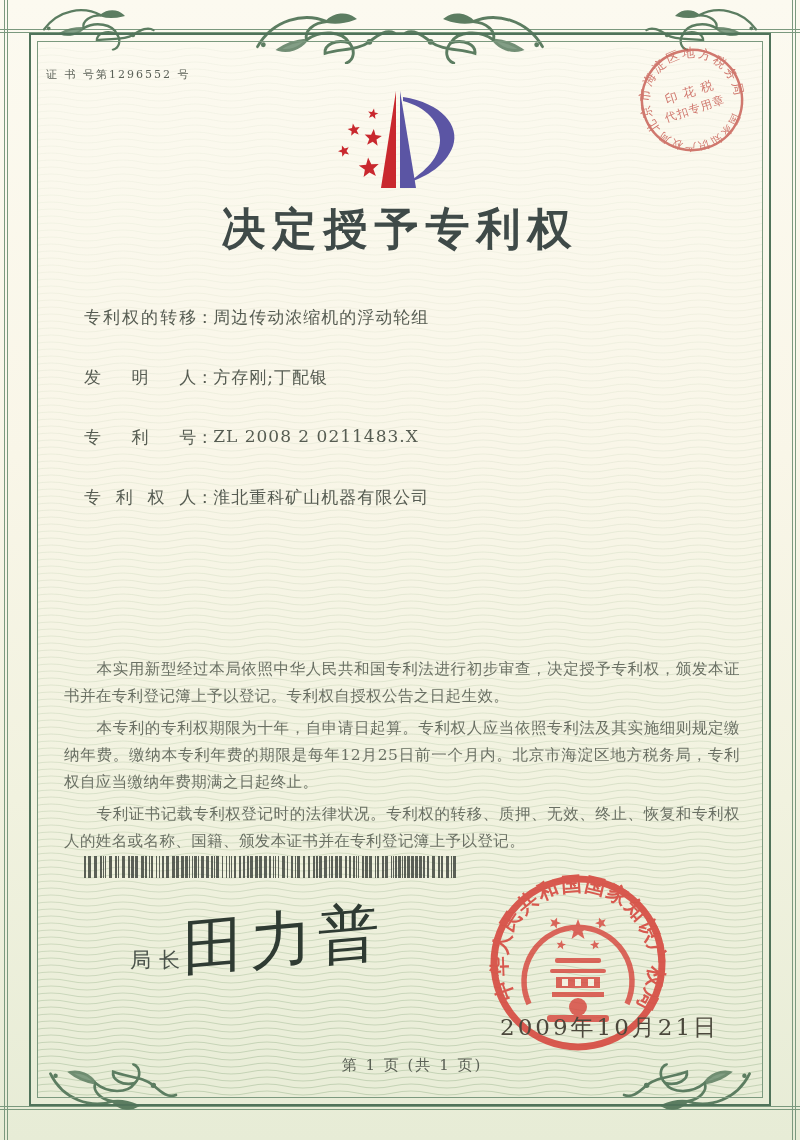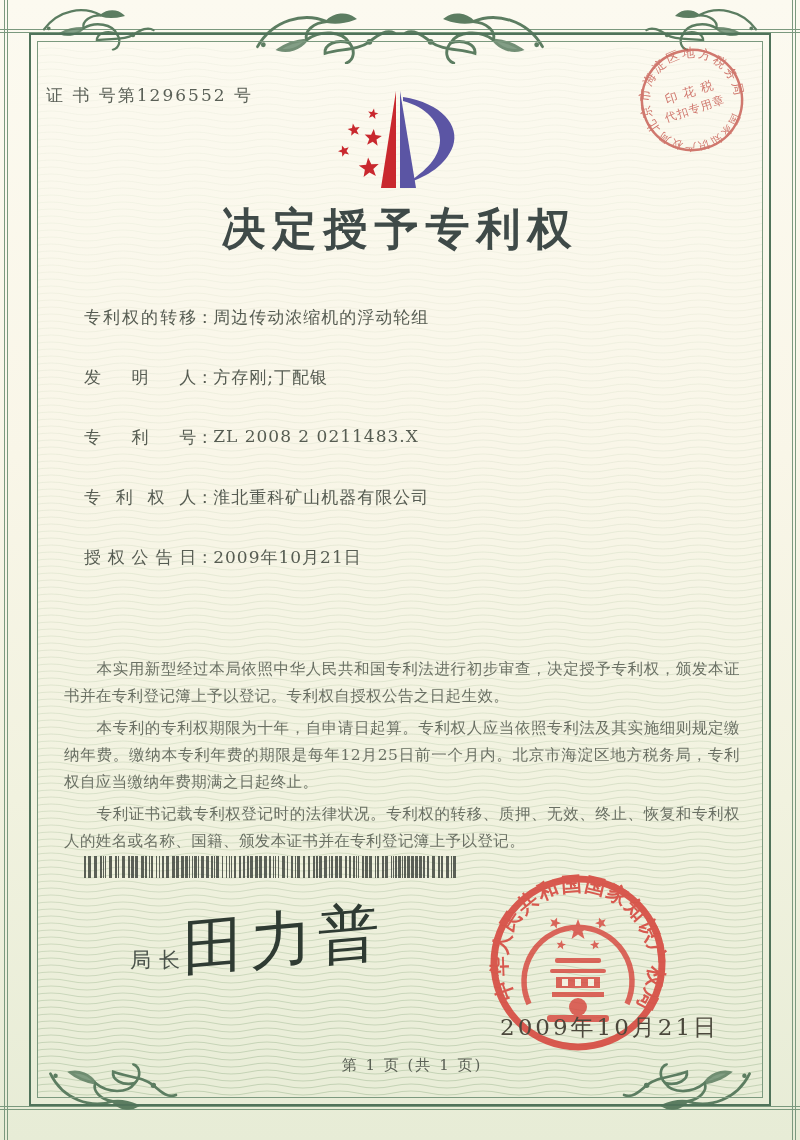--- a/index.html
+++ b/index.html
@@ -9,21 +9,21 @@
   html,body{margin:0;padding:0;background:#d8d4c4;}
   .page{position:relative;width:800px;height:1140px;overflow:hidden;margin:0 auto;
     background:linear-gradient(180deg,#fcfaf0 0%,#f9f6e8 40%,#f1f2df 70%,#e7ecd6 100%);
     font-family:"DejaVu Serif","Liberation Serif",serif;}
   .hline{position:absolute;left:0;right:0;height:1px;background:var(--line-green);z-index:1;}
   .vline{position:absolute;top:0;bottom:0;width:1px;background:var(--line-green);z-index:1;}
   .frame-a{position:absolute;left:29px;top:33px;right:29px;bottom:34px;border:2.5px solid var(--border-green);z-index:1;}
   .frame-b{position:absolute;left:37px;top:41px;right:37px;bottom:42px;border:1px solid var(--line-green);z-index:1;}
   #waves{position:absolute;left:38px;top:42px;z-index:0;}
   .orn{position:absolute;z-index:1;}
-  .cert-no{position:absolute;left:46px;top:84px;font-size:17px;letter-spacing:2px;color:#5a6057;z-index:2;}
+  .cert-no{position:absolute;left:46px;top:67px;font-size:11px;letter-spacing:2px;color:#5a6057;z-index:2;}
   .logo{position:absolute;left:330px;top:88px;z-index:2;}
   .title{position:absolute;left:0;right:0;top:200px;text-align:center;font-size:44px;font-weight:bold;
     letter-spacing:7px;color:var(--title-color);z-index:2;}
   .fields{position:absolute;left:84px;top:306px;width:660px;z-index:2;font-size:17px;color:var(--field-color);}
   .frow{height:21px;margin-bottom:39px;white-space:nowrap;}
   .flabel{display:inline-block;width:6.6em;text-align:justify;text-align-last:justify;vertical-align:top;}
   .fcolon{vertical-align:top;}
   .fvalue{vertical-align:top;letter-spacing:1px;}
   .paras{position:absolute;left:64px;top:656px;width:676px;z-index:2;color:var(--body-color);}
   .paras p{margin:0 0 5px 0;font-size:15.5px;line-height:1.74;text-indent:2.1em;letter-spacing:.4px;text-align:justify;}
@@ -268,21 +268,20 @@
       </g>
   </svg>
 
   <div class="title">决定授予专利权</div>
 
   <div class="fields" id="fields">
       <div class="frow"><span class="flabel">专利权的转移</span><span class="fcolon">：</span><span class="fvalue">周边传动浓缩机的浮动轮组</span></div>
       <div class="frow"><span class="flabel">发明人</span><span class="fcolon">：</span><span class="fvalue">方存刚;丁配银</span></div>
       <div class="frow"><span class="flabel">专利号</span><span class="fcolon">：</span><span class="fvalue">ZL 2008 2 0211483.X</span></div>
       <div class="frow"><span class="flabel">专利权人</span><span class="fcolon">：</span><span class="fvalue">淮北重科矿山机器有限公司</span></div>
-      <div class="frow"><span class="flabel">授权公告日</span><span class="fcolon">：</span><span class="fvalue">2009年10月21日</span></div>
     </div>
 
   <div class="paras" id="paras">
       <p>本实用新型经过本局依照中华人民共和国专利法进行初步审查，决定授予专利权，颁发本证书并在专利登记簿上予以登记。专利权自授权公告之日起生效。</p>
       <p>本专利的专利权期限为十年，自申请日起算。专利权人应当依照专利法及其实施细则规定缴纳年费。缴纳本专利年费的期限是每年12月25日前一个月内。北京市海淀区地方税务局，专利权自应当缴纳年费期满之日起终止。</p>
       <p>专利证书记载专利权登记时的法律状况。专利权的转移、质押、无效、终止、恢复和专利权人的姓名或名称、国籍、颁发本证书并在专利登记簿上予以登记。</p>
     </div>
 
   <div class="barcode" id="barcode"><span style="width: 2px; margin-right: 2px;"></span><span style="width: 3px; margin-right: 3px;"></span><span style="width: 3px; margin-right: 3px;"></span><span style="width: 2px; margin-right: 1px;"></span><span style="width: 1px; margin-right: 1px;"></span><span style="width: 1px; margin-right: 3px;"></span><span style="width: 3px; margin-right: 3px;"></span><span style="width: 2px; margin-right: 1px;"></span><span style="width: 1px; margin-right: 3px;"></span><span style="width: 3px; margin-right: 3px;"></span><span style="width: 2px; margin-right: 1px;"></span><span style="width: 3px; margin-right: 1px;"></span><span style="width: 3px; margin-right: 3px;"></span><span style="width: 3px; margin-right: 1px;"></span><span style="width: 2px; margin-right: 2px;"></span><span style="width: 1px; margin-right: 1px;"></span><span style="width: 2px; margin-right: 3px;"></span><span style="width: 1px; margin-right: 2px;"></span><span style="width: 1px; margin-right: 2px;"></span><span style="width: 2px; margin-right: 2px;"></span><span style="width: 3px; margin-right: 3px;"></span><span style="width: 3px; margin-right: 1px;"></span><span style="width: 3px; margin-right: 2px;"></span><span style="width: 3px; margin-right: 1px;"></span><span style="width: 3px; margin-right: 1px;"></span><span style="width: 1px; margin-right: 2px;"></span><span style="width: 1px; margin-right: 1px;"></span><span style="width: 3px; margin-right: 1px;"></span><span style="width: 1px; margin-right: 2px;"></span><span style="width: 3px; margin-right: 2px;"></span><span style="width: 3px; margin-right: 2px;"></span><span style="width: 2px; margin-right: 1px;"></span><span style="width: 1px; margin-right: 1px;"></span><span style="width: 3px; margin-right: 3px;"></span><span style="width: 1px; margin-right: 3px;"></span><span style="width: 1px; margin-right: 2px;"></span><span style="width: 1px; margin-right: 1px;"></span><span style="width: 1px; margin-right: 2px;"></span><span style="width: 2px; margin-right: 3px;"></span><span style="width: 2px; margin-right: 2px;"></span><span style="width: 2px; margin-right: 2px;"></span><span style="width: 2px; margin-right: 1px;"></span><span style="width: 3px; margin-right: 2px;"></span><span style="width: 3px; margin-right: 1px;"></span><span style="width: 3px; margin-right: 2px;"></span><span style="width: 3px; margin-right: 2px;"></span><span style="width: 2px; margin-right: 2px;"></span><span style="width: 1px; margin-right: 1px;"></span><span style="width: 1px; margin-right: 2px;"></span><span style="width: 1px; margin-right: 3px;"></span><span style="width: 3px; margin-right: 2px;"></span><span style="width: 1px; margin-right: 3px;"></span><span style="width: 2px; margin-right: 2px;"></span><span style="width: 1px; margin-right: 1px;"></span><span style="width: 3px; margin-right: 3px;"></span><span style="width: 2px; margin-right: 3px;"></span><span style="width: 2px; margin-right: 3px;"></span><span style="width: 2px; margin-right: 1px;"></span><span style="width: 2px; margin-right: 1px;"></span><span style="width: 3px; margin-right: 2px;"></span><span style="width: 3px; margin-right: 2px;"></span><span style="width: 1px; margin-right: 1px;"></span><span style="width: 2px; margin-right: 2px;"></span><span style="width: 3px; margin-right: 1px;"></span><span style="width: 3px; margin-right: 3px;"></span><span style="width: 2px; margin-right: 2px;"></span><span style="width: 2px; margin-right: 2px;"></span><span style="width: 2px; margin-right: 1px;"></span><span style="width: 1px; margin-right: 1px;"></span><span style="width: 1px; margin-right: 3px;"></span><span style="width: 2px; margin-right: 1px;"></span><span style="width: 3px; margin-right: 1px;"></span><span style="width: 3px; margin-right: 3px;"></span><span style="width: 1px; margin-right: 1px;"></span><span style="width: 2px; margin-right: 3px;"></span><span style="width: 2px; margin-right: 1px;"></span><span style="width: 3px; margin-right: 3px;"></span><span style="width: 1px; margin-right: 1px;"></span><span style="width: 1px; margin-right: 1px;"></span><span style="width: 2px; margin-right: 1px;"></span><span style="width: 3px; margin-right: 1px;"></span><span style="width: 1px; margin-right: 1px;"></span><span style="width: 2px; margin-right: 1px;"></span><span style="width: 3px; margin-right: 1px;"></span><span style="width: 3px; margin-right: 1px;"></span><span style="width: 3px; margin-right: 1px;"></span><span style="width: 3px; margin-right: 1px;"></span><span style="width: 2px; margin-right: 2px;"></span><span style="width: 2px; margin-right: 3px;"></span><span style="width: 3px; margin-right: 3px;"></span><span style="width: 2px; margin-right: 1px;"></span><span style="width: 2px; margin-right: 3px;"></span><span style="width: 3px; margin-right: 2px;"></span><span style="width: 1px; margin-right: 1px;"></span><span style="width: 3px; margin-right: 2px;"></span></div>
 

